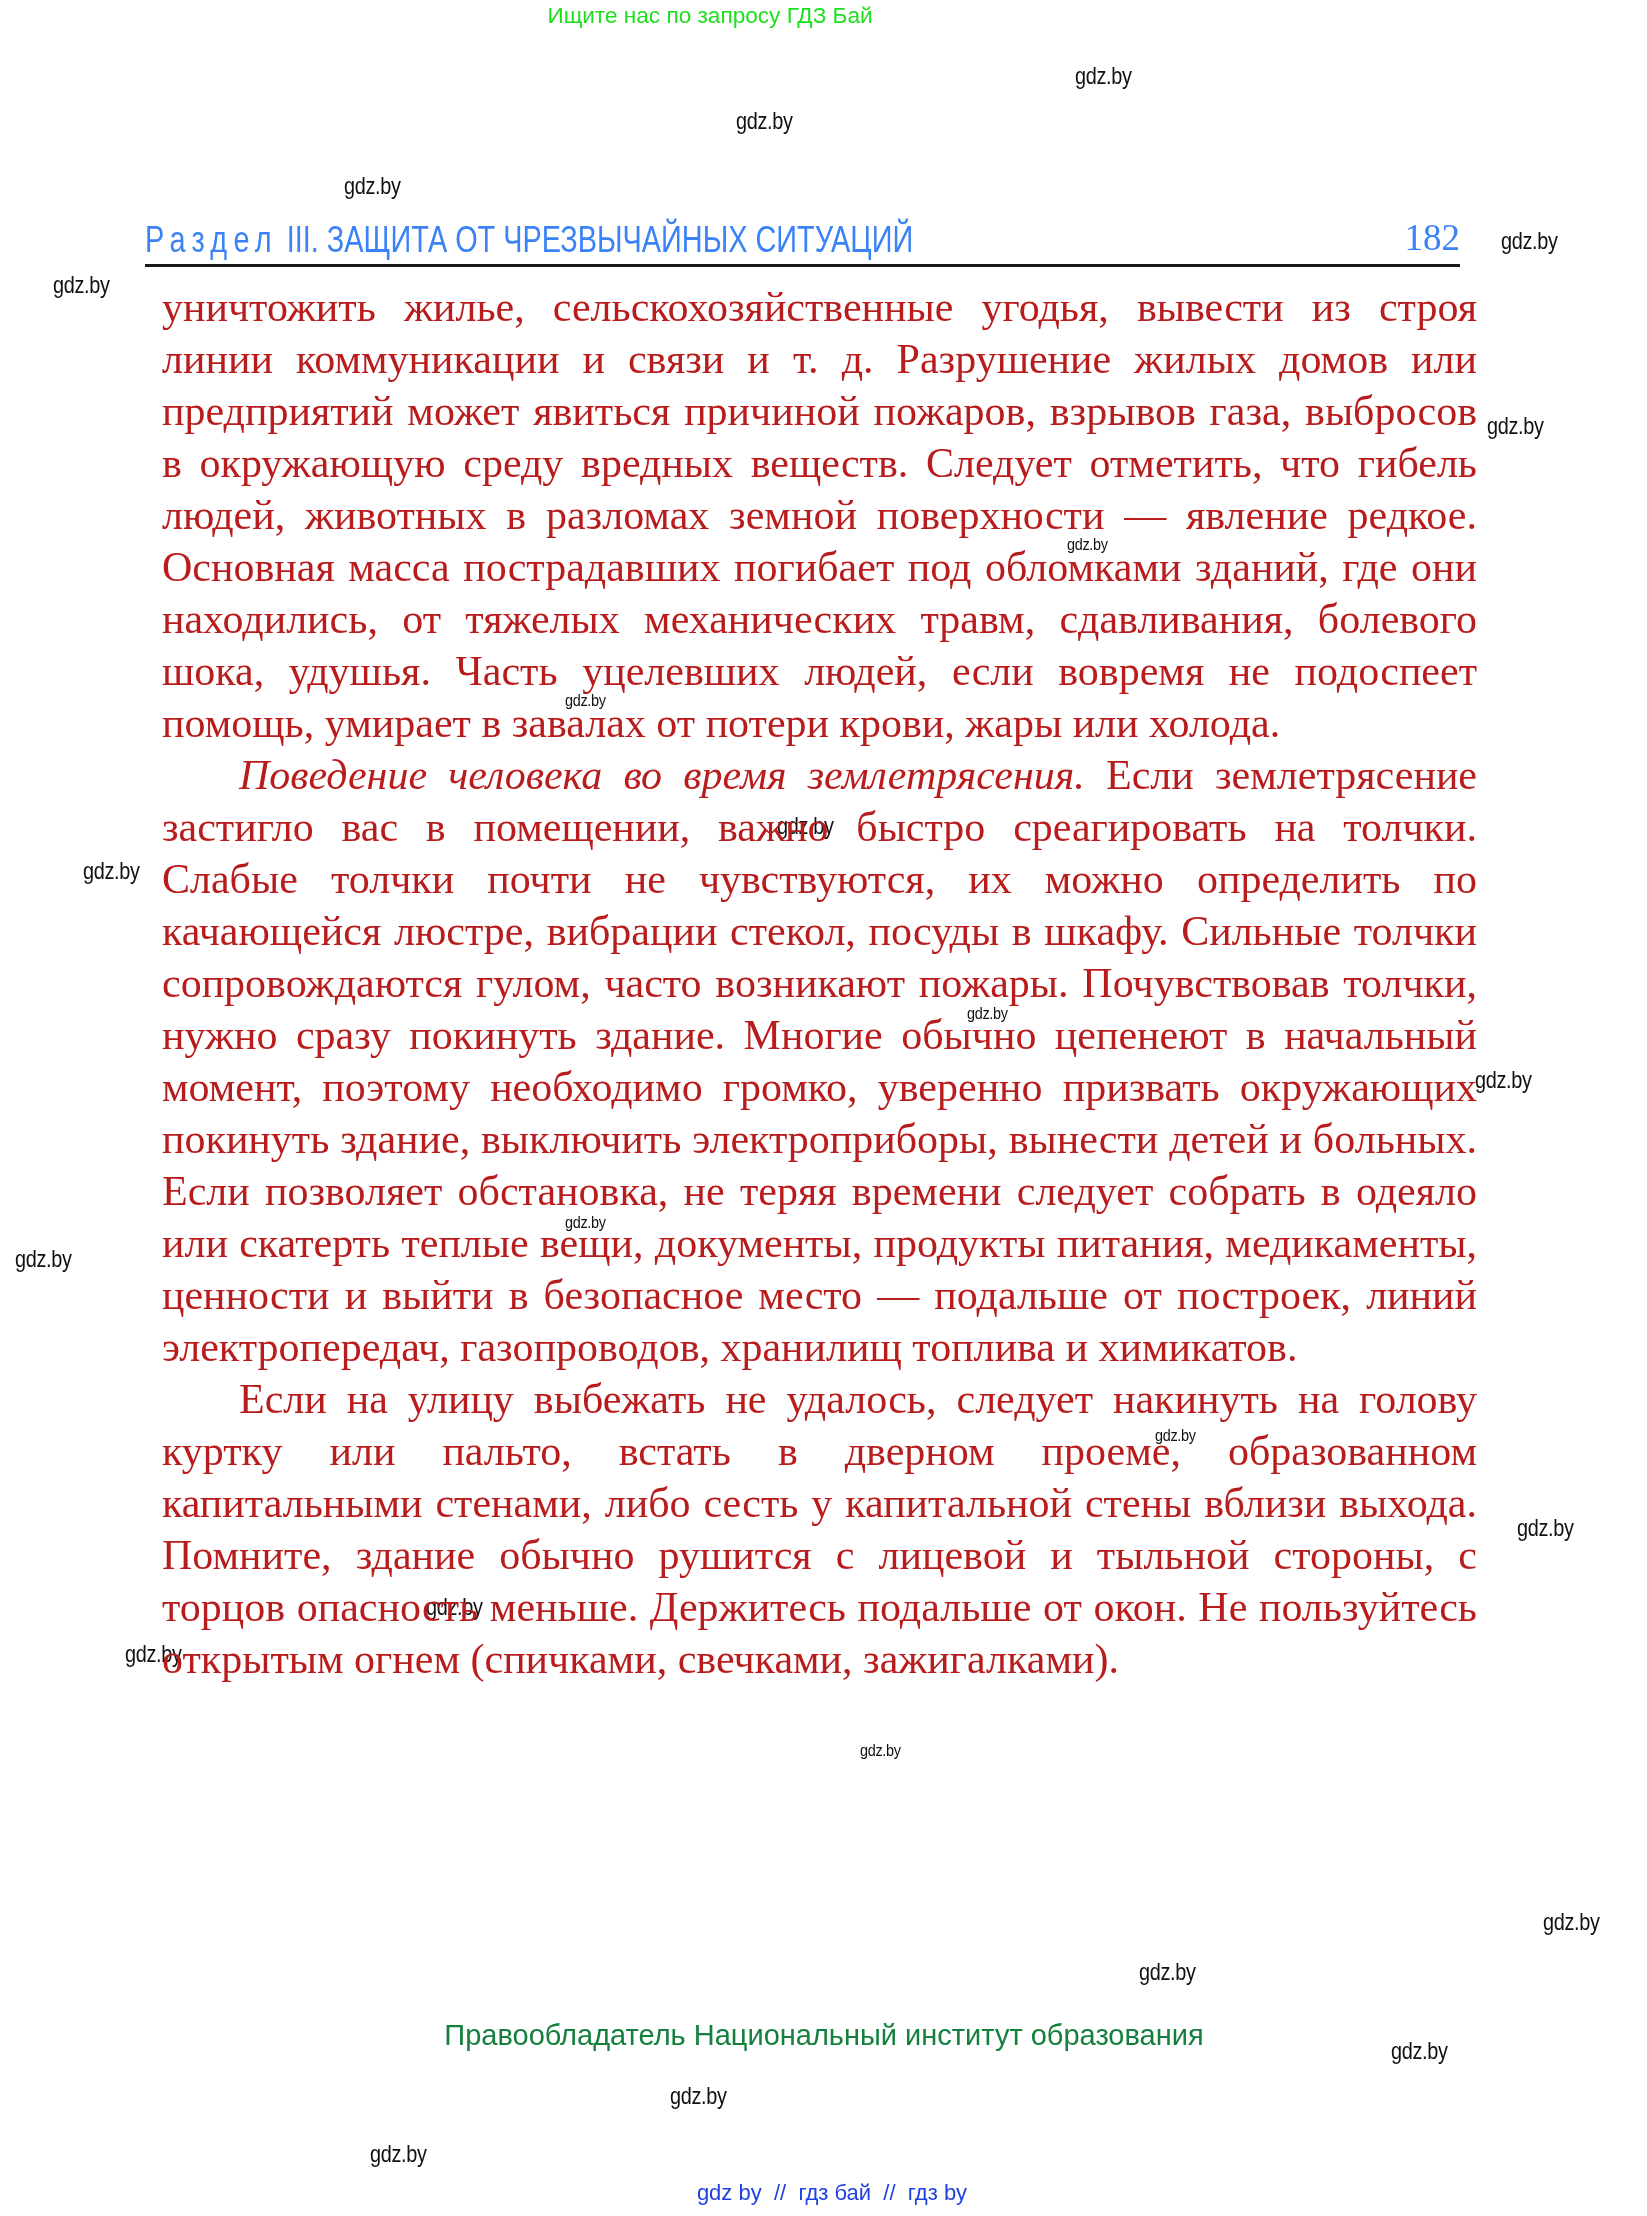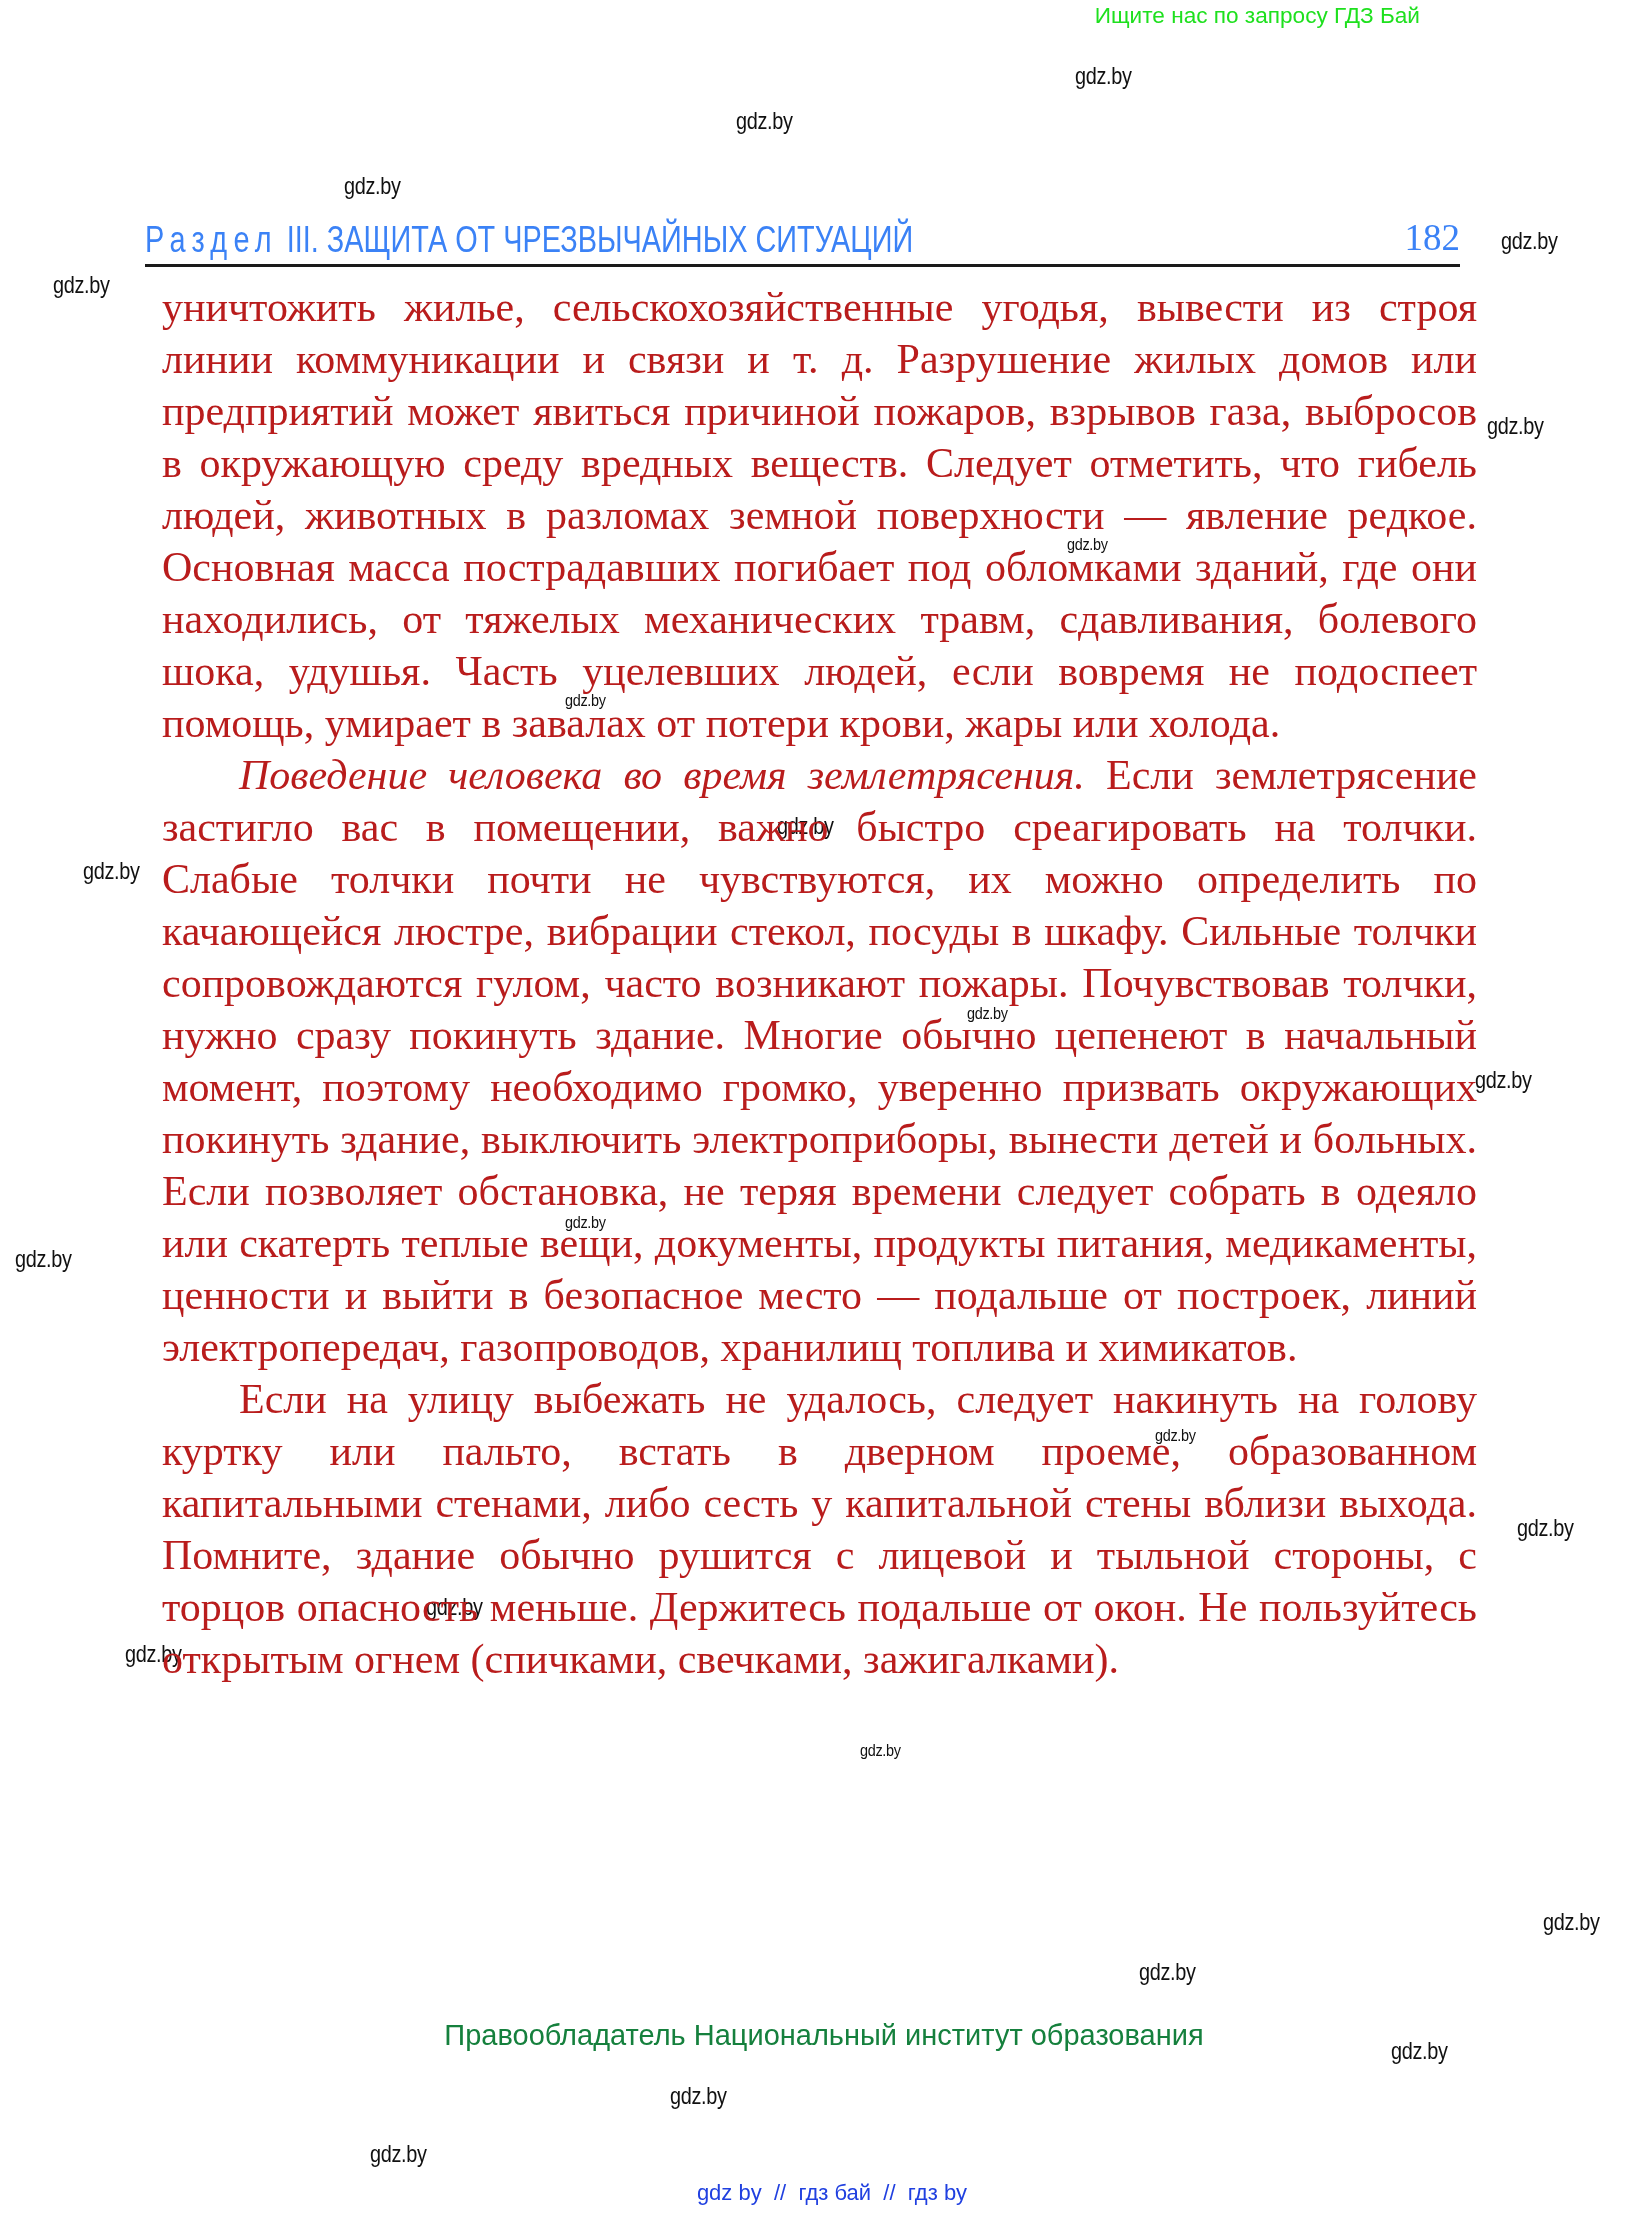--- a/index.html
+++ b/index.html
@@ -1,18 +1,18 @@
 <!DOCTYPE html>
 <html style="font-size:13px"><head>
 <meta charset="utf-8">
 <style>
   html, body { margin: 0; padding: 0; background: #ffffff; }
   body { width: 1648px; height: 2216px; position: relative; overflow: hidden; }
   .top-banner {
-    position: absolute; left: 0; top: 3.2px; width: 1420px; text-align: right;
+    position: absolute; left: 0; top: 3.2px; width: 1420px; text-align: center;
     font-family: "Liberation Sans", sans-serif; font-size: 22.6px; color: #1ee01e;
   }
   .wm {
     position: absolute; font-family: "Liberation Sans", sans-serif; font-size: 23.4px;
     color: #111; letter-spacing: -0.4px; transform: scaleX(0.85); transform-origin: left top;
   }
   .wm.small { font-size: 17px; }
   .header {
     position: absolute; left: 145px; top: 216px; width: 1315px; height: 48px;
     border-bottom: 3.2px solid #1a1a1a;

